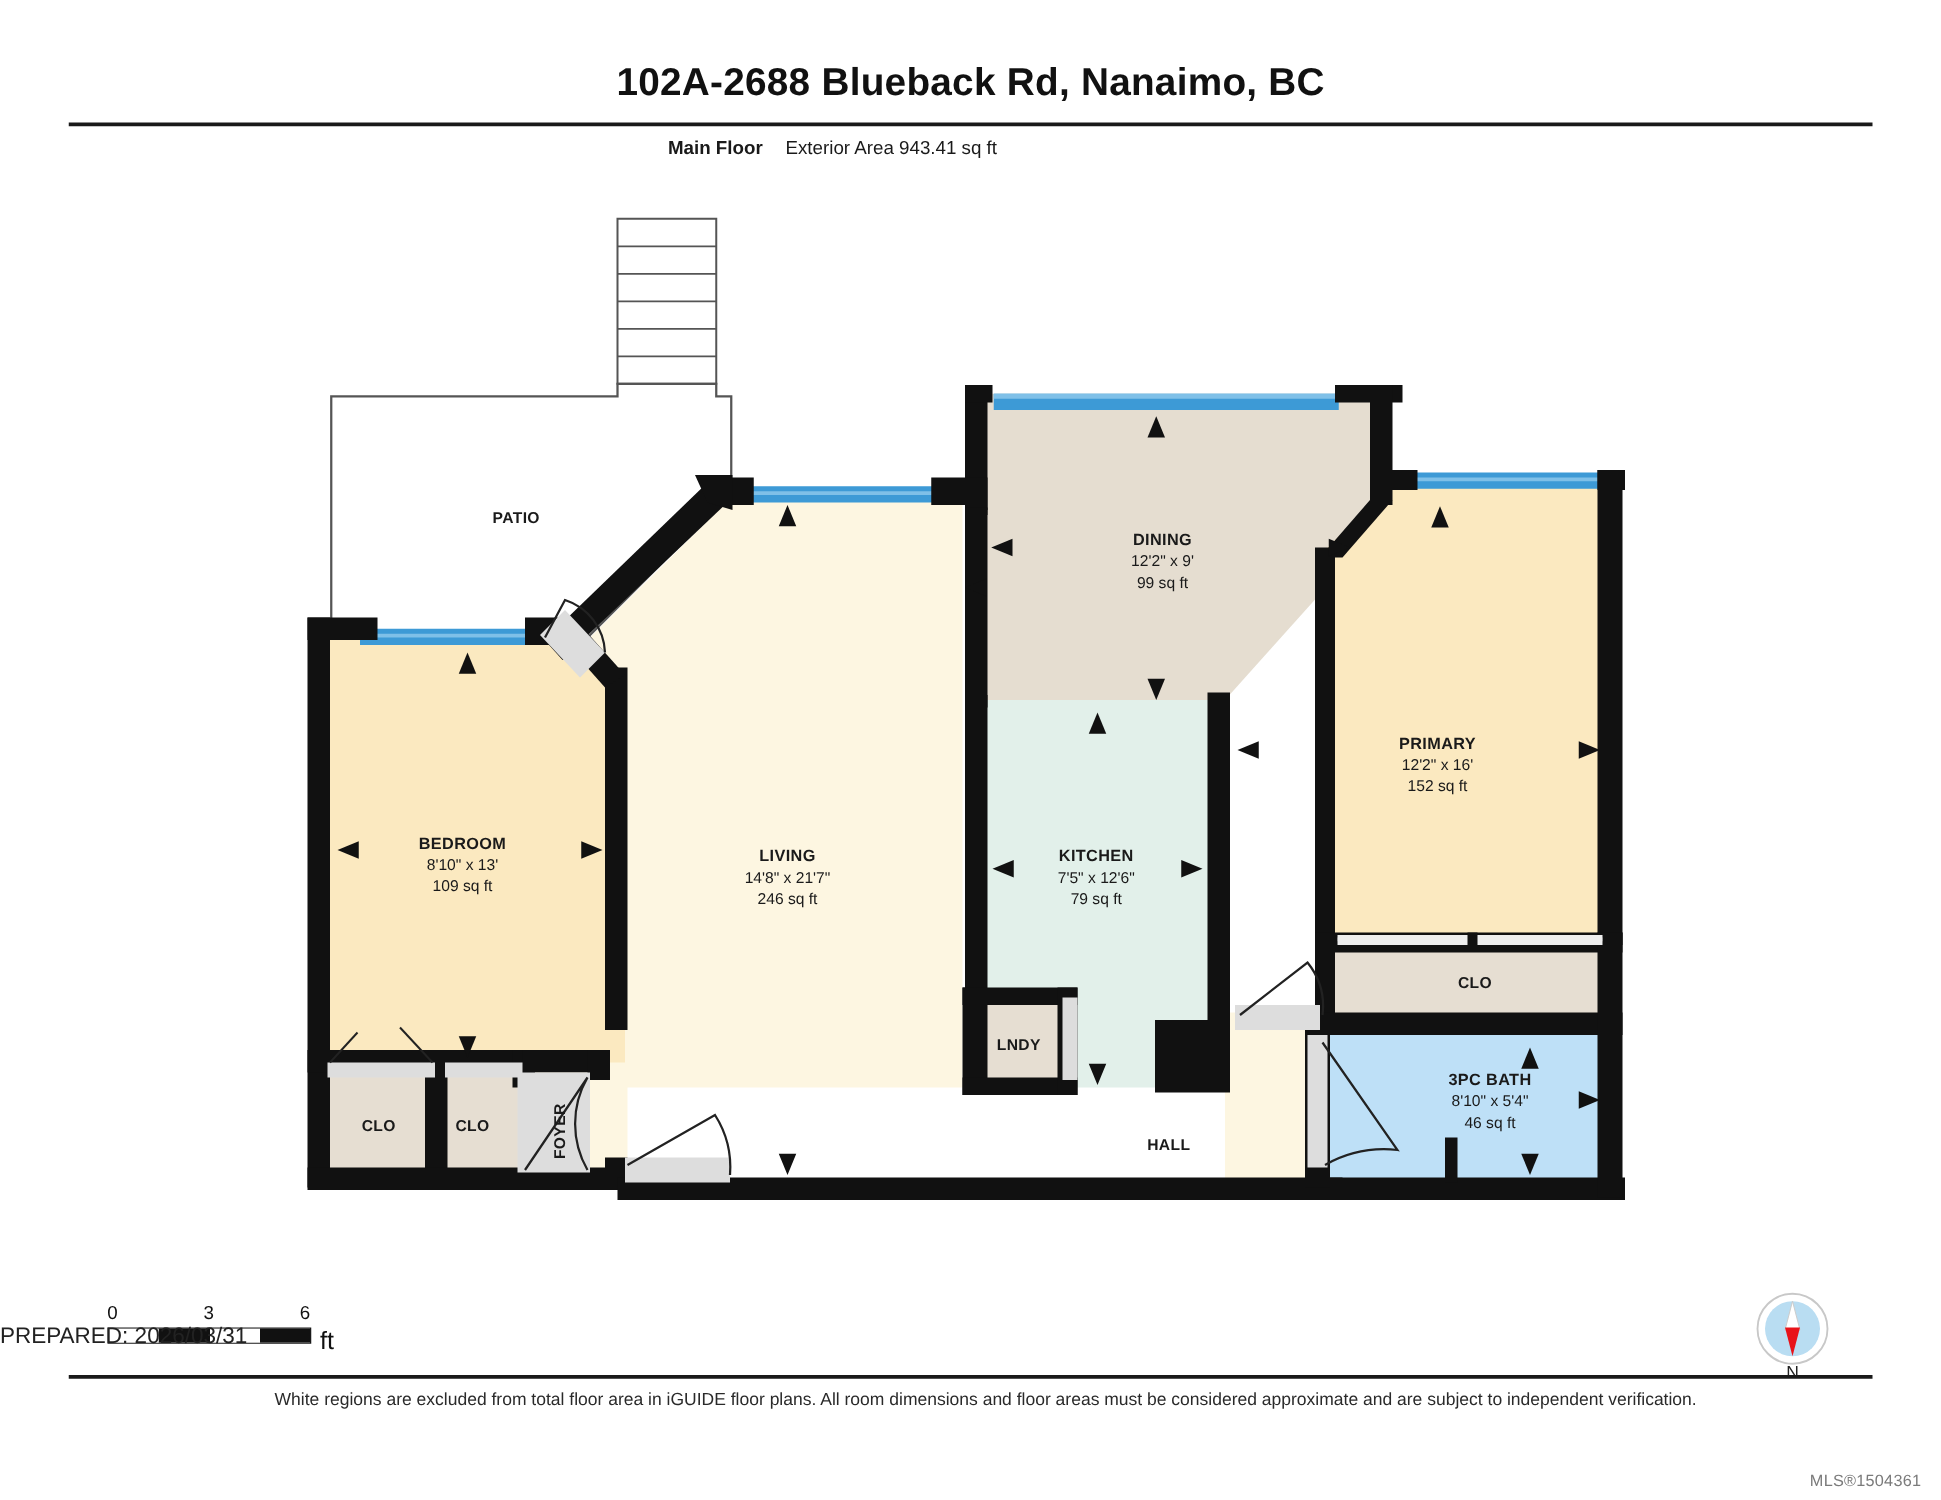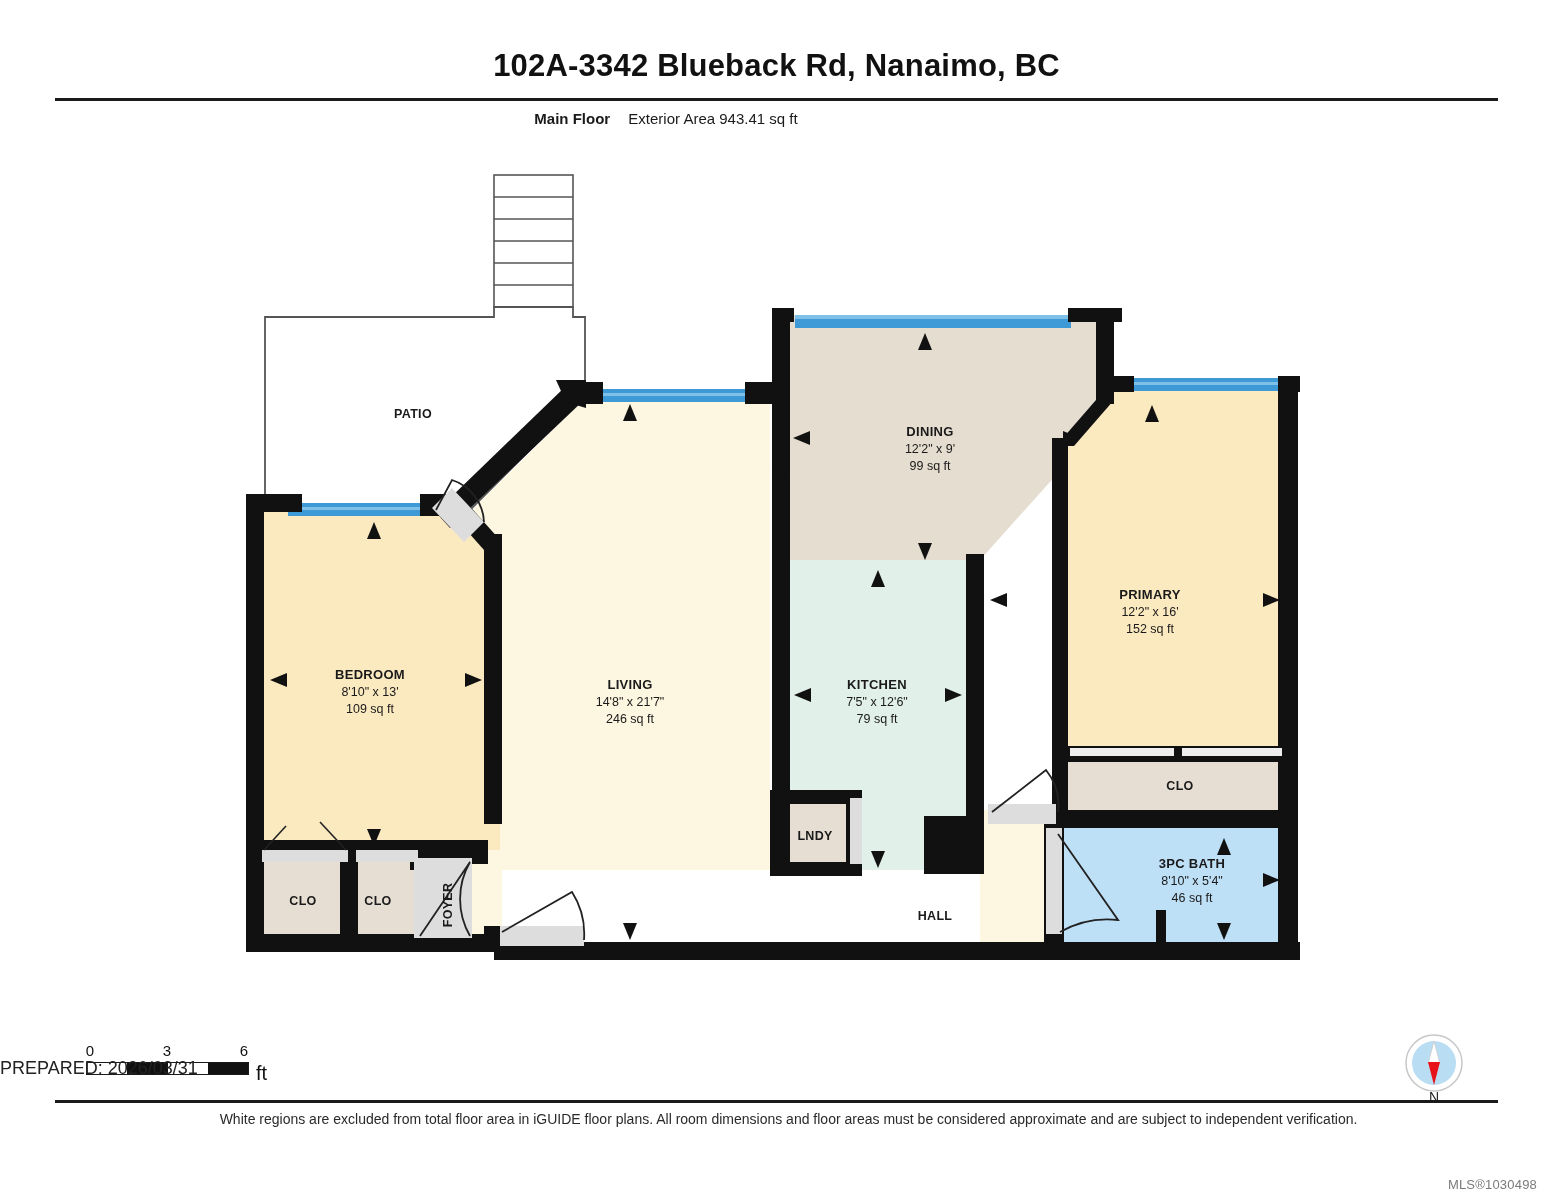--- a/index.html
+++ b/index.html
@@ -181,21 +181,21 @@
     font-size: 13px;
     color: #7b7b7b;
     letter-spacing: 0.2px;
   }
 </style>
 </head>
 <body>
 
 <div class="page">
 
-  <div class="title">102A-3342 Blueback Rd, Nanaimo, BC</div>
+  <div class="title">102A-2688 Blueback Rd, Nanaimo, BC</div>
   <div class="hr-top"></div>
   <div class="subheader">
     <span class="floor-name">Main Floor</span>
     <span class="area-text">Exterior Area 943.41 sq ft</span>
   </div>
 
   <div class="plan-wrap">
     <svg class="plan" width="1553" height="860" viewBox="0 0 1553 860">
 
       <g>
@@ -444,15 +444,15 @@
       <circle cx="30" cy="30" r="22" fill="#b9ddf2"></circle>
       <polygon points="30,8 24,31 36,31" fill="#ffffff" stroke="#cccccc" stroke-width="0.8"></polygon>
       <polygon points="30,52 24,29 36,29" fill="#e8131a"></polygon>
     </svg>
   </div>
   <div class="compass-n">N</div>
 
   <div class="hr-bottom"></div>
   <div class="disclaimer">White regions are excluded from total floor area in iGUIDE floor plans. All room dimensions and floor areas must be considered approximate and are subject to independent verification.</div>
 
-  <div class="mls">MLS®1030498</div>
+  <div class="mls">MLS®1504361</div>
 
 </div>
 
 </body></html>

